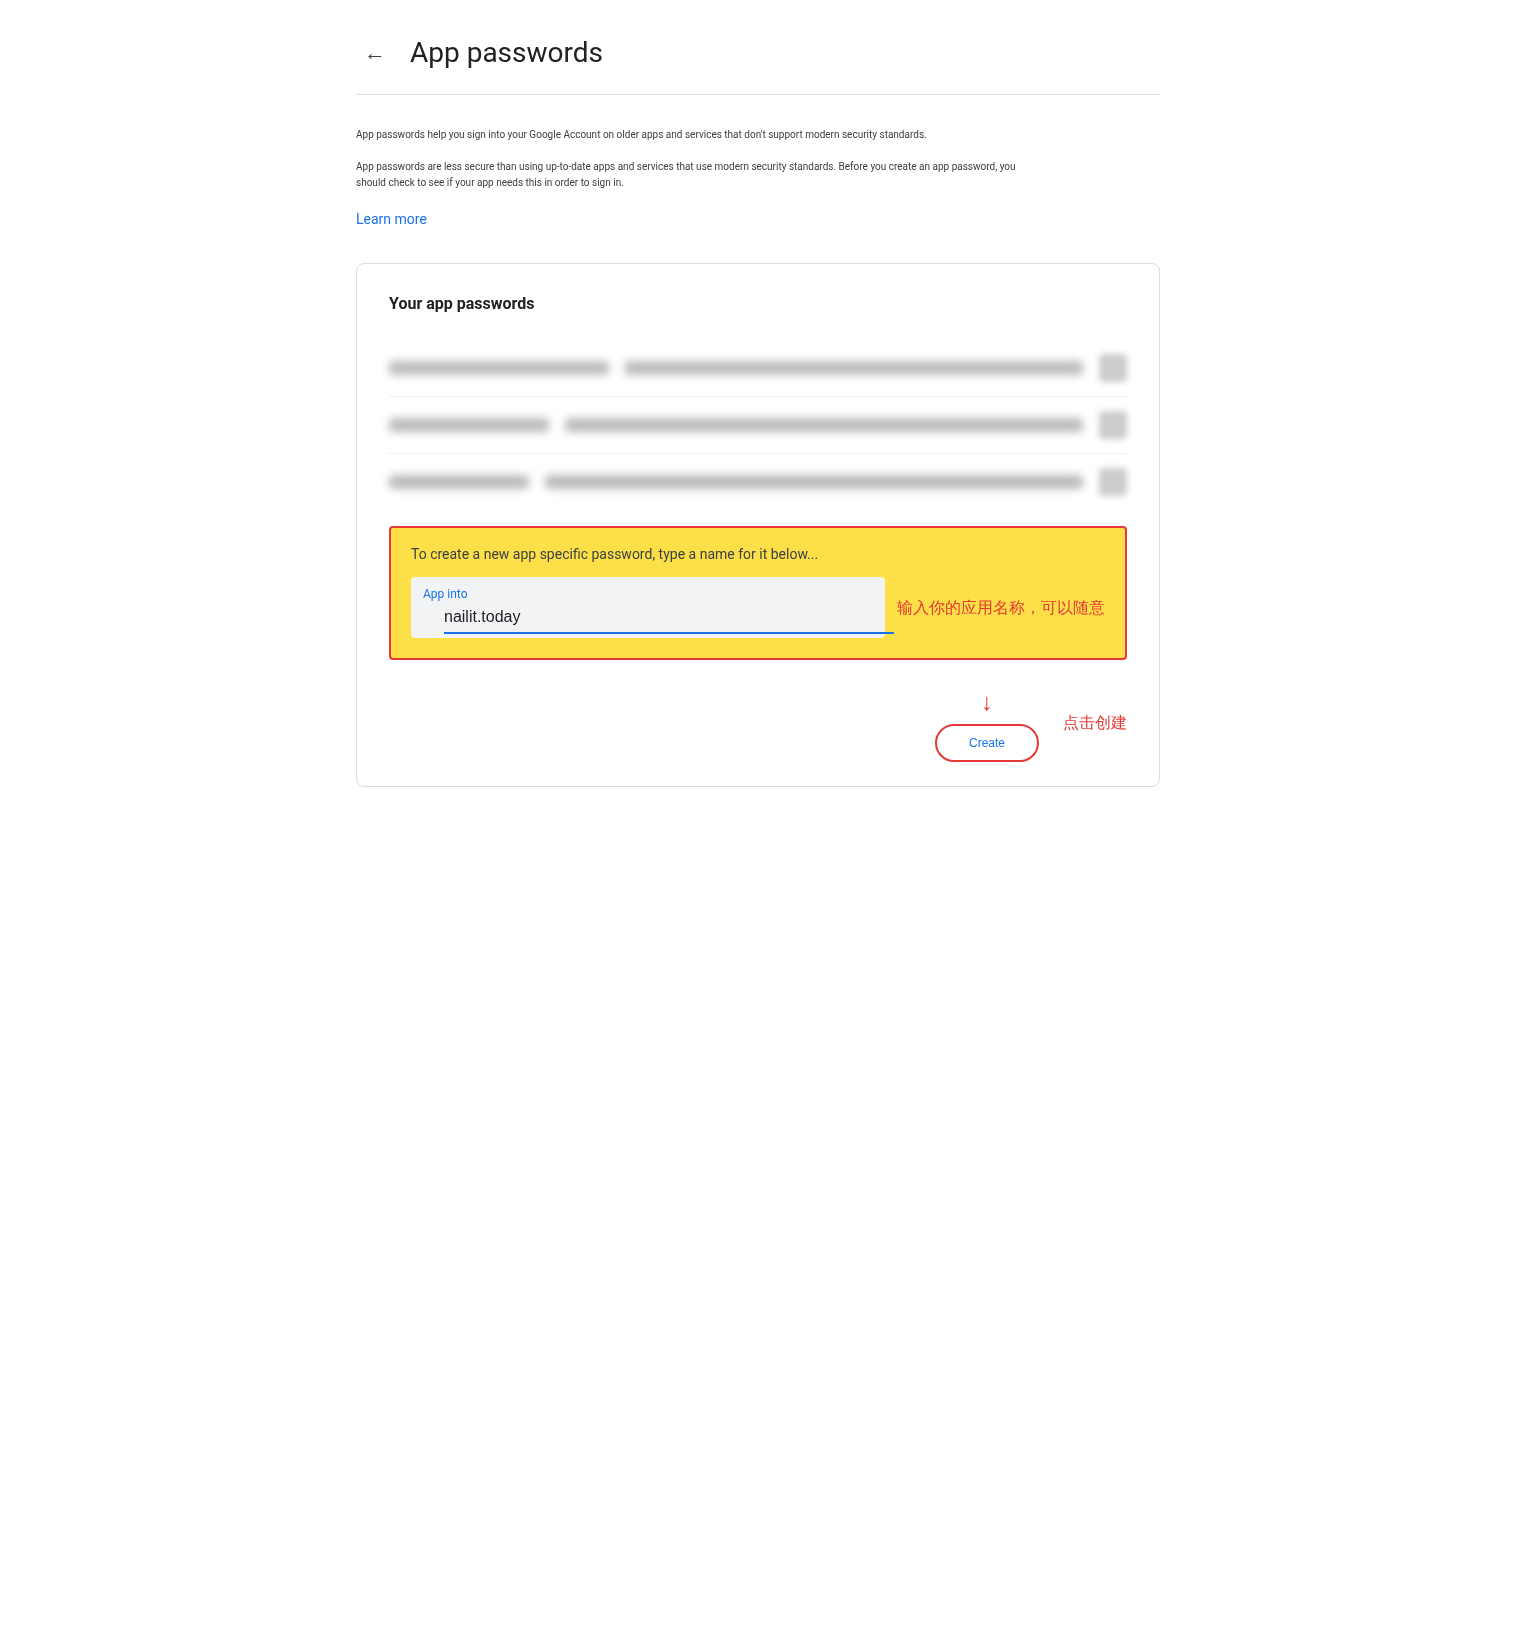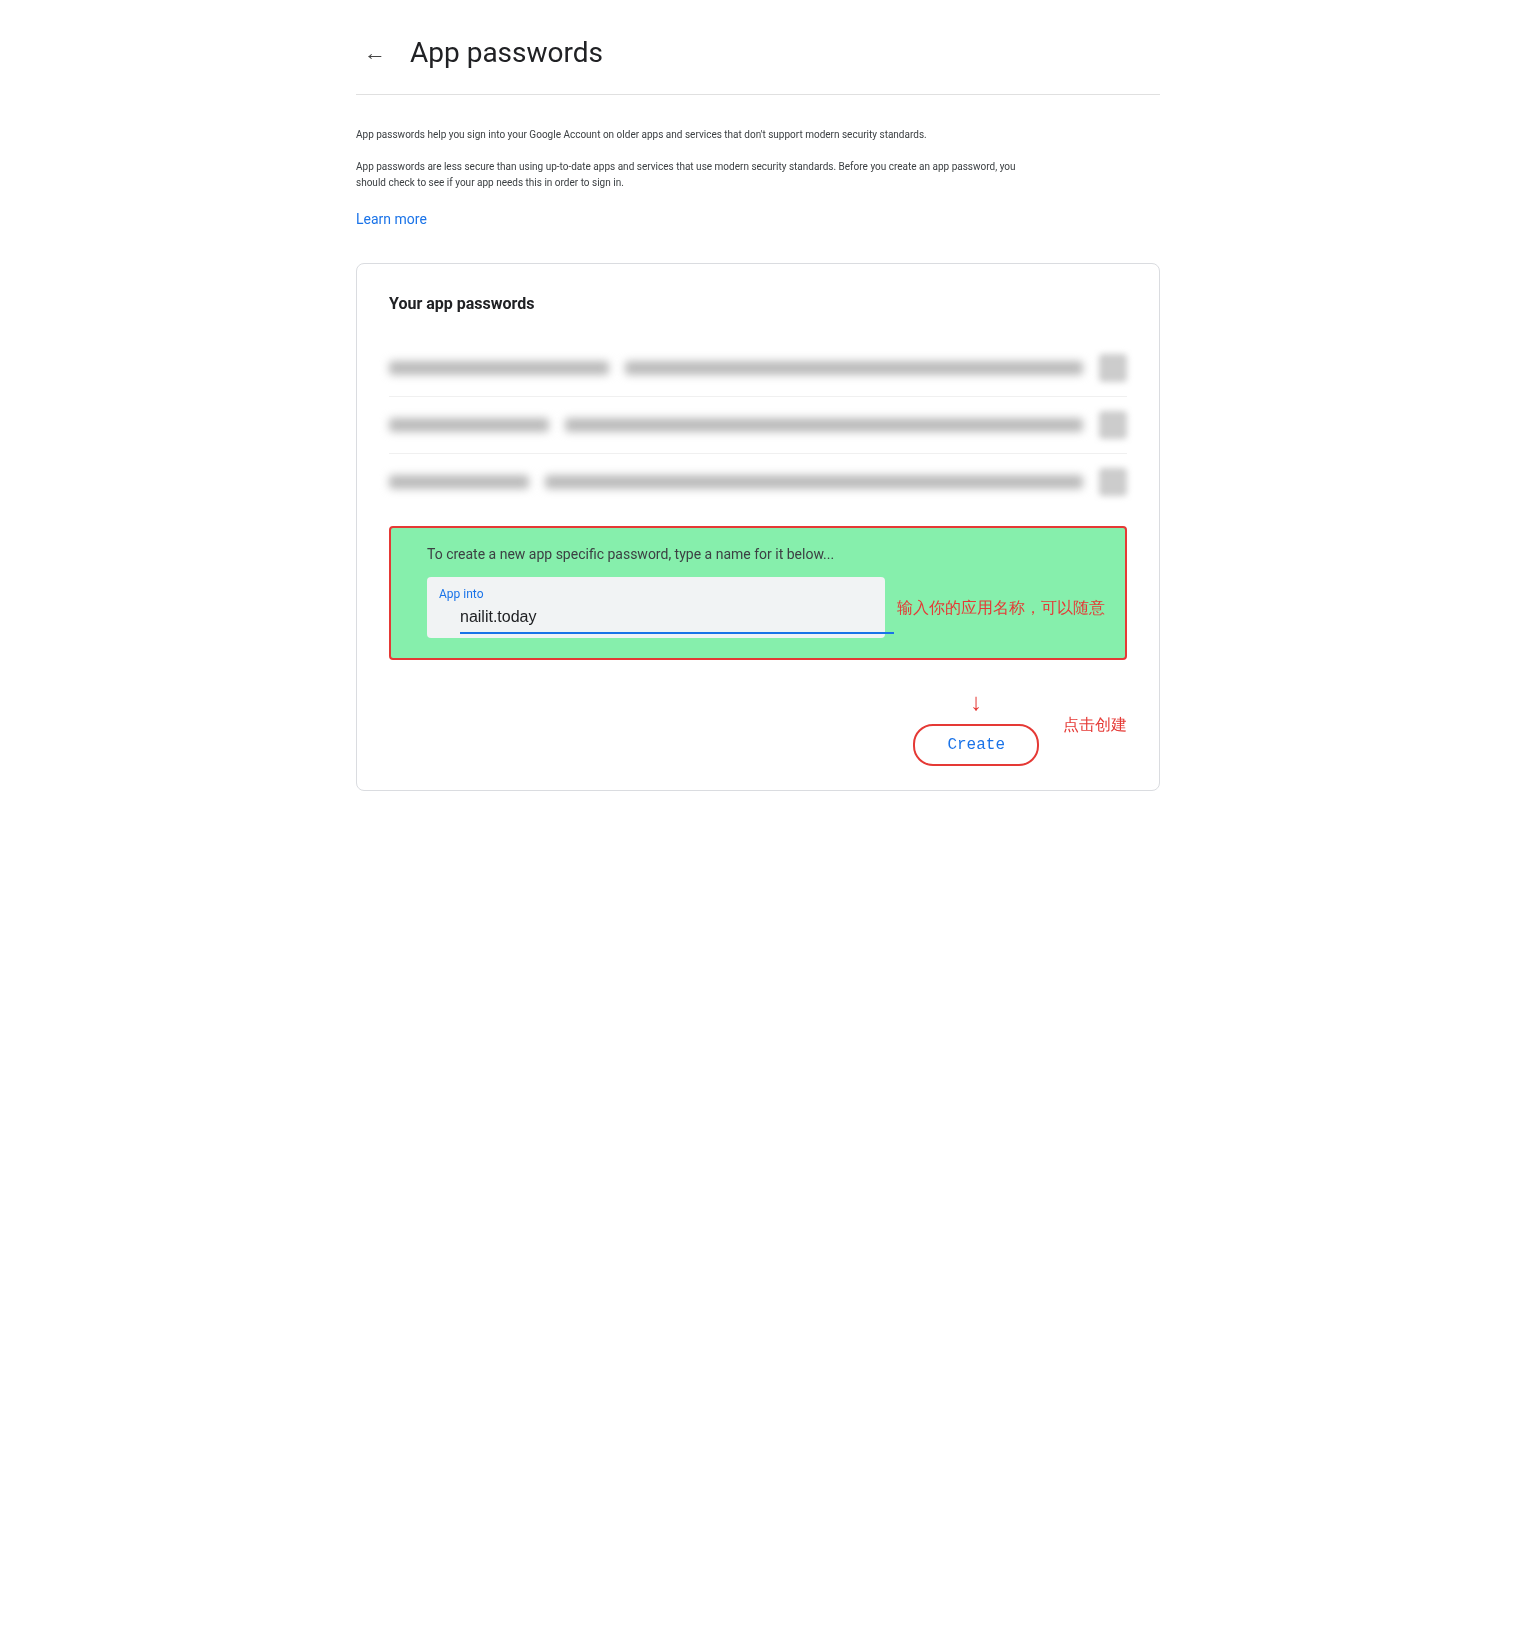--- a/index.html
+++ b/index.html
@@ -144,23 +144,23 @@
       height: 28px;
       background: #ccc;
       border-radius: 4px;
       filter: blur(3px);
     }
 
     
     .new-password-section {
       border: 2px solid #e53935;
       border-radius: 4px;
-      padding: 16px 20px 20px 36px;
+      padding: 16px 20px 20px 20px;
       margin-top: 8px;
-      background: #86efac;
+      background: #fde047;
     }
 
     .new-pw-desc {
       font-size: 14px;
       color: #3c4043;
       margin-bottom: 12px;
     }
 
     .input-group {
       background: #f1f3f4;
@@ -222,26 +222,25 @@
       font-size: 24px;
       margin-bottom: 4px;
       text-align: center;
     }
 
     .create-btn {
       border: 2px solid #e53935;
       border-radius: 20px;
       background: #fff;
       color: #1a73e8;
-      font-size: 16px;
+      font-size: 12px;
       font-weight: 500;
       padding: 10px 32px;
       cursor: pointer;
       outline: none;
-      font-family: Liberation Mono, monospace;
     }
 
     .click-annotation {
       color: #e53935;
       font-size: 16px;
       margin-left: 0;
       white-space: nowrap;
     }
   </style>
 </head>

